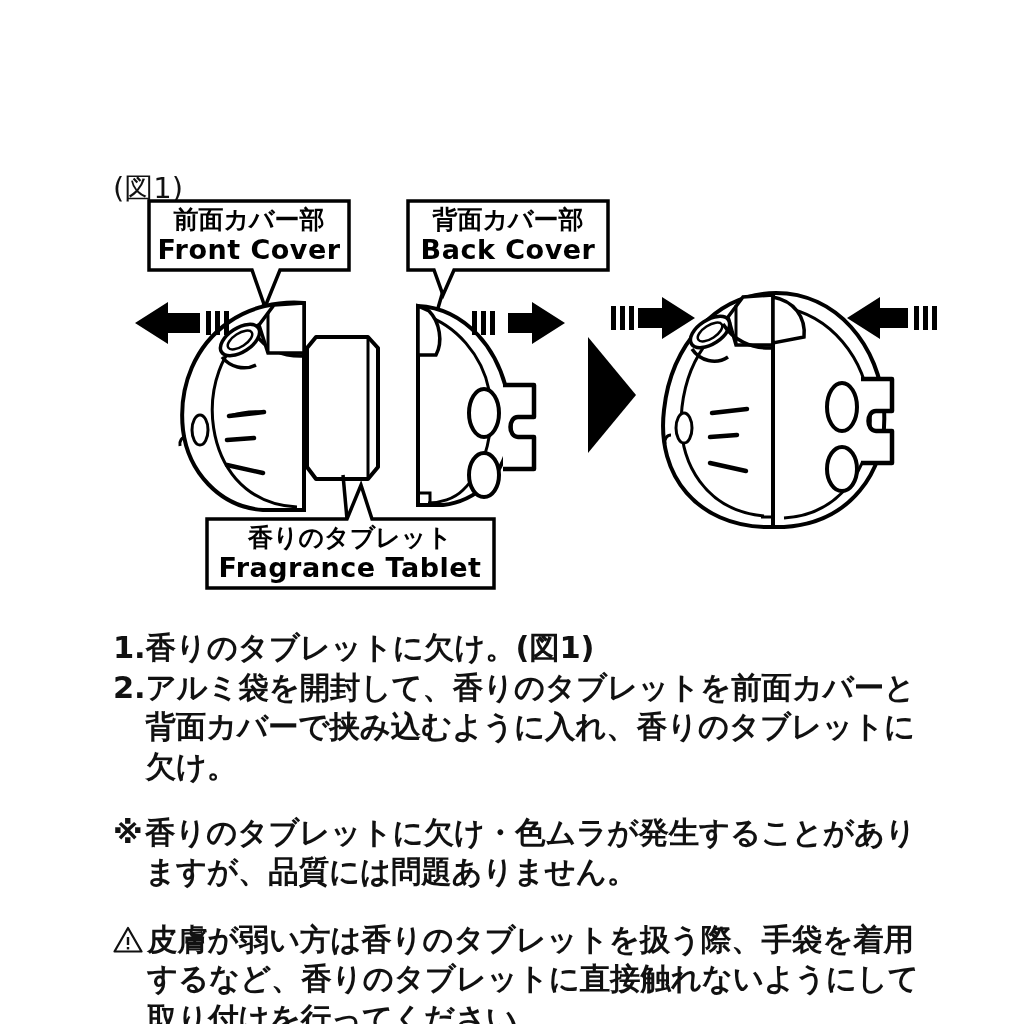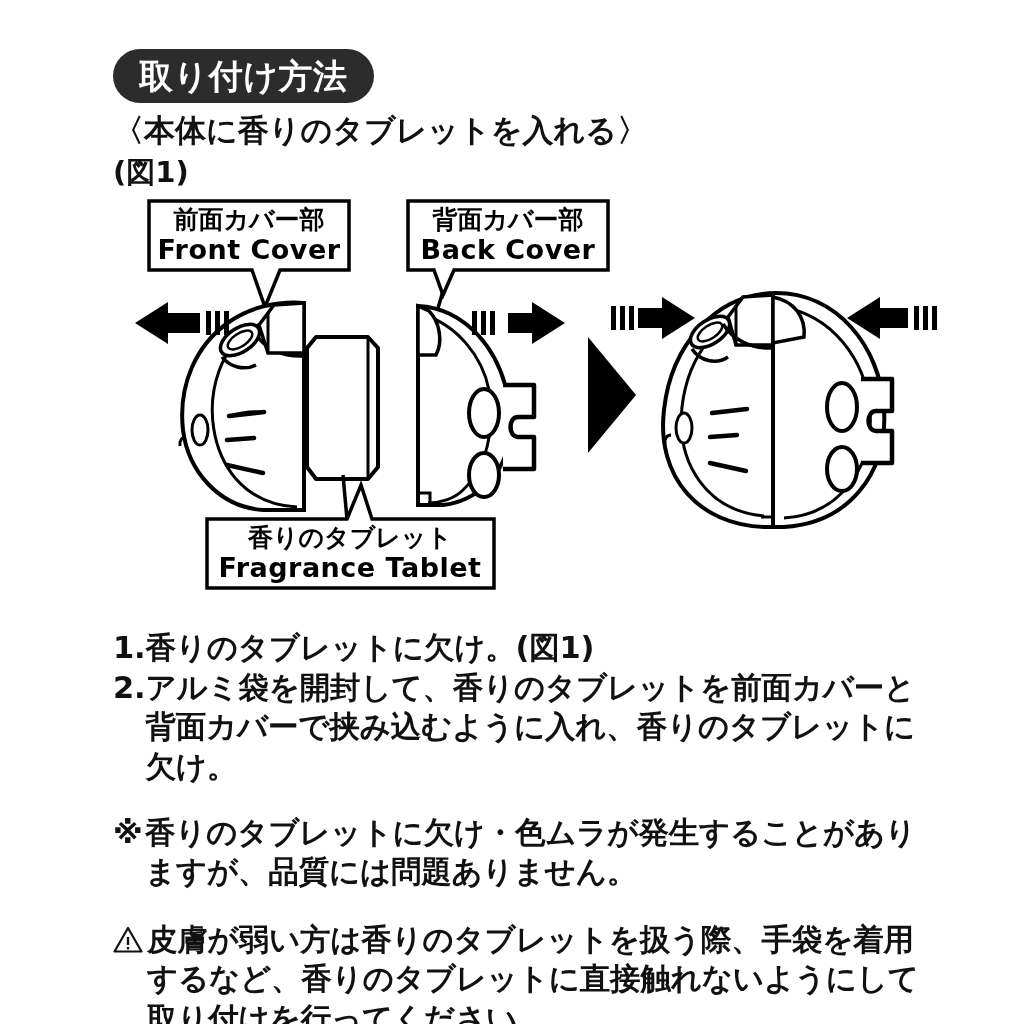--- a/index.html
+++ b/index.html
@@ -50,23 +50,23 @@
     top: 112px;
     font-size: 31px;
     font-weight: 700;
     letter-spacing: 0px;
     white-space: nowrap;
     line-height: 1.18;
   }
   .figure-label {
     position: absolute;
     left: 113px;
-    top: 155px;
+    top: 171px;
     font-size: 29px;
-    font-weight: 700;
+    font-weight: 400;
     white-space: nowrap;
     line-height: 1.18;
   }
 
   
   .diagram {
     position: absolute;
     left: 16px;
     top: 185px;
     width: 1024px;
@@ -121,23 +121,21 @@
     width: 30px;
     height: 27px;
     vertical-align: -3px;
   }
 </style>
 </head>
 <body>
 
 <div class="page">
 
-  <div class="header-pill">取り付け方法</div>
-
-  <div class="subtitle">〈本体に香りのタブレットを入れる〉</div>
+
   <div class="figure-label">(図1)</div>
 
   <div class="diagram">
     <svg width="1024" height="425" viewBox="0 0 1024 425" xmlns="http://www.w3.org/2000/svg">
 
       <g>
         <path d="M133 16 L333 16 L333 85 L264 85 L249 122 L236 85 L133 85 Z" fill="#ffffff" stroke="#000000" stroke-width="3.5" stroke-linejoin="miter"></path>
         <text class="callout-text callout-jp" x="233" y="43" text-anchor="middle">前面カバー部</text>
         <text class="callout-text callout-en" x="233" y="74" text-anchor="middle">Front Cover</text>
 

